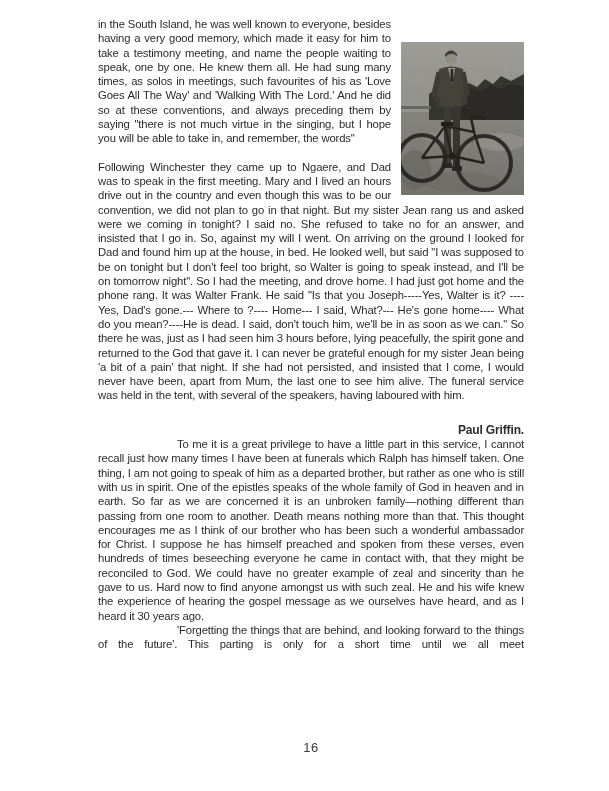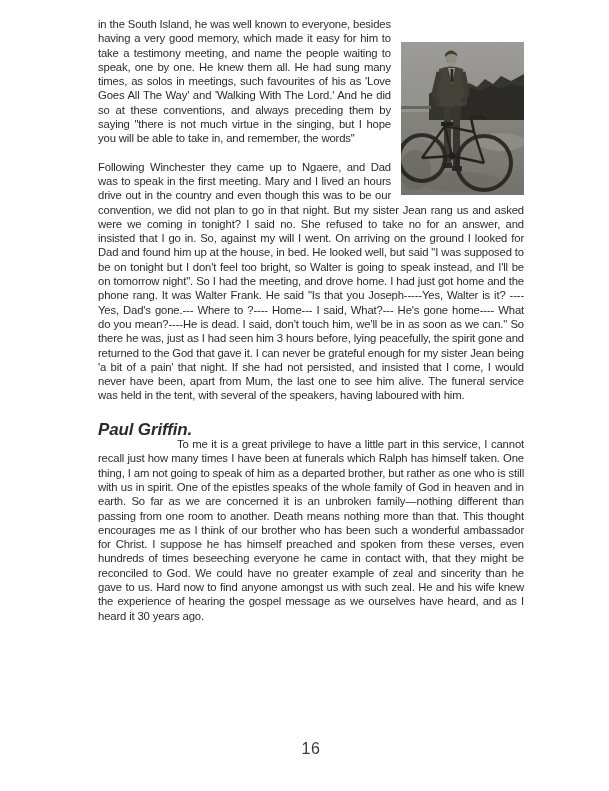--- a/index.html
+++ b/index.html
@@ -23,34 +23,33 @@
   .photo-float {
     float:right;
     width:123px; height:178px;
     margin-left:10px; margin-bottom:2px;
     padding-top:25px;
     box-sizing:border-box;
   }
   .photo-float svg { display:block; }
   .heading {
     font-weight:bold;
-    font-size:17px;
+    font-size:12px;
     margin:20px 0 0 0;
-    text-align:left;
-    font-style:italic;
+    text-align:right;
   }
   .tribute { }
   .indent { text-indent:79px; }
   .p3 { margin-bottom:0 !important; }
   .p4 { margin:0 !important; text-align-last:justify; }
   .page-number {
     position:absolute;
     left:98px; top:740px; width:426px;
     text-align:center;
-    font-size:16px;
+    font-size:13px;
     color:#3a3a3a;
     letter-spacing:0.5px;
   }
 </style>
 </head>
 <body>
 
 <div class="page">
   <div class="content">
 
@@ -114,17 +113,18 @@
     </div>
 
     <p>in the South Island, he was well known to everyone, besides having a very good memory, which made it easy for him to take a testimony meeting, and name the people waiting to speak, one by one. He knew them all.  He had sung many times, as solos in meetings, such favourites of his as 'Love Goes All The Way' and 'Walking With The Lord.' And he did so at these conventions, and always preceding them by saying "there is not much virtue in the singing, but I hope you will be able to take in, and remember, the words"</p>
 
     <p>Following Winchester they came up to Ngaere, and Dad was to speak in the first meeting. Mary and I lived an hours drive out in the country and even though this was to be our convention, we did not plan to go in that night. But my sister Jean rang us and asked were we coming in tonight? I said no. She refused to take no for an answer, and insisted that I go in. So, against my will I went. On arriving on the ground I looked for Dad and found him up at the house, in bed. He looked well, but said "I was supposed to be on tonight but I don't feel too bright, so Walter is going to speak instead, and I'll be on tomorrow night". So I had the meeting, and drove home. I had just got home and the phone rang. It was Walter Frank. He said "Is that you Joseph-----Yes, Walter is it? ----Yes, Dad's gone.--- Where to ?---- Home--- I said, What?--- He's gone home---- What do you mean?----He is dead.  I said, don't touch him, we'll be in as soon as we can." So there he was, just as I had seen him 3 hours before, lying peacefully, the spirit gone and returned to the God that gave it.  I can never be grateful enough for my sister Jean being 'a bit of a pain' that night. If she had not persisted, and insisted that I come, I would never have been, apart from Mum, the last one to see him alive. The funeral service was held in the tent, with several of the speakers, having laboured with him.</p>
 
     <h3 class="heading">Paul Griffin.</h3>
 
     <p class="tribute indent p3">To me it is a great privilege to have a little part in this service, I cannot recall just how many times I have been at funerals which Ralph has himself taken. One thing, I am not going to speak of him as a departed brother, but rather as one who is still with us in spirit. One of the epistles speaks of the whole family of God in heaven and in earth. So far as we are concerned it is an unbroken family—nothing different than passing from one room to another. Death means nothing more than that. This thought encourages me as I think of our brother who has been such a wonderful ambassador for Christ.  I suppose he has himself preached and spoken from these verses, even hundreds of times beseeching everyone he came in contact with, that they might be reconciled to God. We could have no greater example of zeal and sincerity than he gave to us. Hard now to find anyone amongst us with such zeal. He and his wife knew the experience of hearing the gospel message as we ourselves have heard, and as I heard it 30 years ago.</p>
 
+    <p class="tribute indent p4">'Forgetting the things that are behind, and looking forward to the things of the future'. This parting is only for a short time until we all meet</p>
 
   </div>
 
   <div class="page-number">16</div>
 </div>
 
 </body></html>

